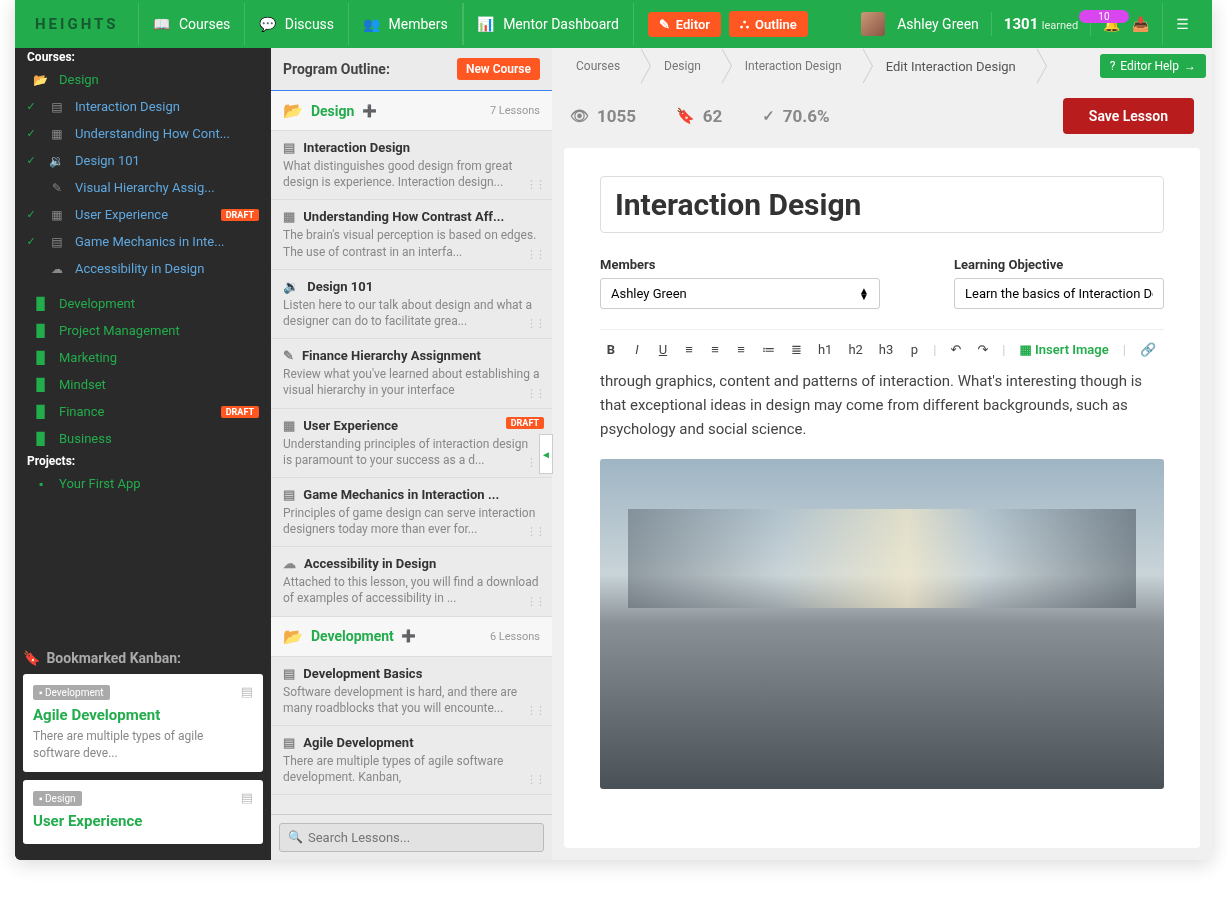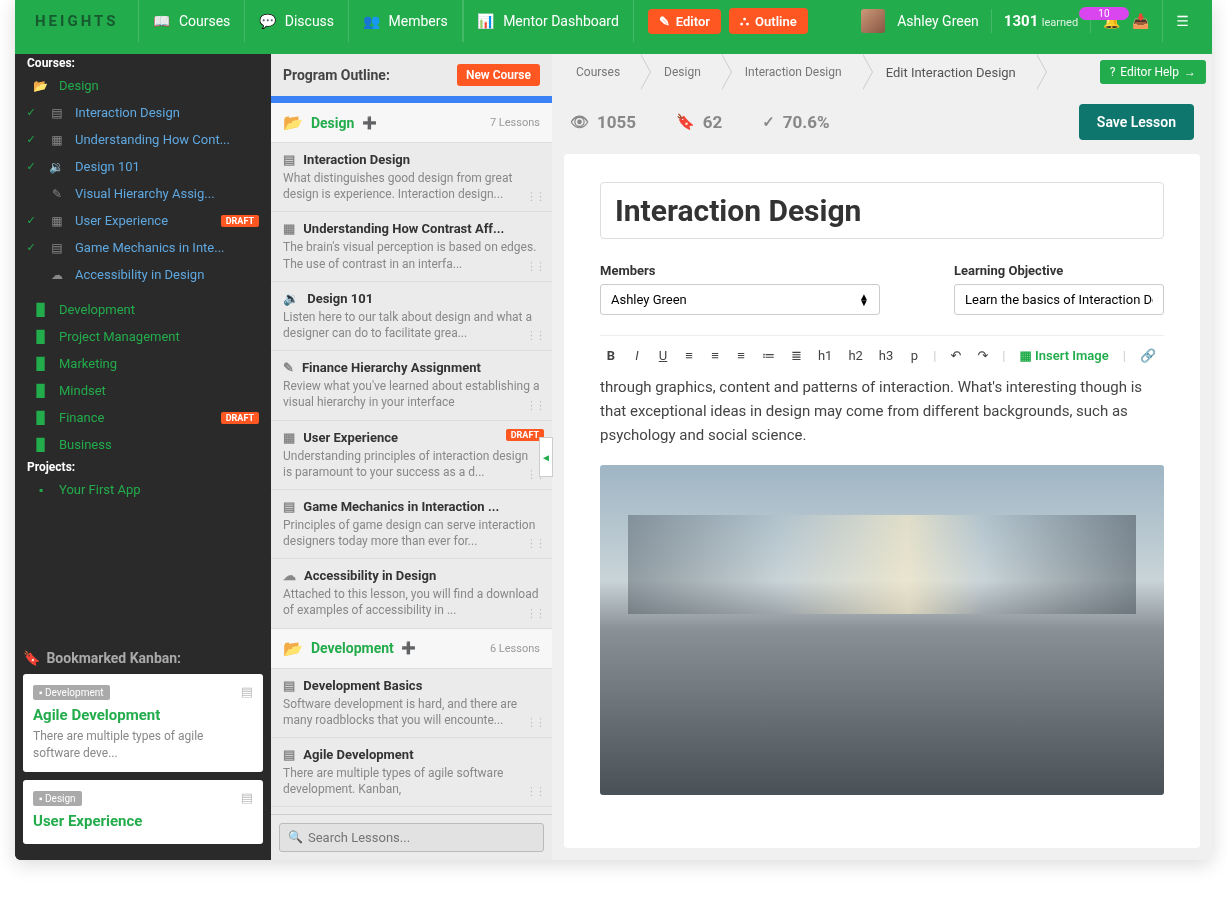--- a/index.html
+++ b/index.html
@@ -1,18 +1,18 @@
 <!DOCTYPE html>
 <html><head>
 <meta charset="utf-8">
 <style>
 *{box-sizing:border-box;margin:0;padding:0;font-family:-apple-system,BlinkMacSystemFont,"Segoe UI",Roboto,sans-serif}
 body{background:#fff;width:1227px;height:900px;overflow:hidden;padding:0 15px 40px 15px}
 .app{width:100%;height:100%;display:flex;flex-direction:column;border-radius:0 0 6px 6px;overflow:hidden;box-shadow:0 4px 20px rgba(0,0,0,.15)}
-.topbar{height:54px;background:#23AC4C;display:flex;align-items:flex-start;color:#fff;font-size:14px;position:relative}
+.topbar{height:48px;background:#23AC4C;display:flex;align-items:center;color:#fff;font-size:14px;position:relative}
 .logo{font-weight:700;letter-spacing:3px;color:#165a30;font-size:15px;padding:0 20px;display:flex;align-items:center;height:42px}
 .nav{display:flex;align-items:center;gap:0;height:42px}
 .nav-item{display:flex;align-items:center;gap:8px;padding:0 14px;height:42px;cursor:pointer;color:#fff;border-left:1px solid rgba(255,255,255,.15)}
 .nav-sep{width:1px;height:42px;background:rgba(255,255,255,.15)}
 .btn{padding:5px 11px;border-radius:4px;font-size:13px;font-weight:600;cursor:pointer;border:none;display:inline-flex;align-items:center;gap:6px;color:#fff}
 .btn-orange{background:#FF5722}
 .top-right{margin-left:auto;display:flex;align-items:center;gap:12px;padding-right:10px;height:42px}
 .avatar{width:24px;height:24px;border-radius:3px;background:linear-gradient(135deg,#c97,#854)}
 .points{font-weight:700;font-size:15px}
 .points-label{font-size:11px;opacity:.85}
@@ -30,21 +30,21 @@
 .tag-draft{background:#FF5722;color:#fff;font-size:9px;padding:1px 5px;border-radius:2px;font-weight:700;margin-left:auto;margin-right:4px}
 .bookmarks{margin-top:auto;padding:8px;background:#2a2a2a}
 .bm-hdr{display:flex;align-items:center;gap:6px;font-weight:700;color:#aaa;font-size:14px;margin-bottom:8px}
 .bm-card{background:#fff;border-radius:3px;padding:10px;margin-bottom:8px;color:#333;position:relative}
 .bm-cat{display:inline-block;background:#aaa;color:#fff;font-size:10px;padding:2px 6px;border-radius:2px}
 .bm-title{color:#23AC4C;font-weight:700;font-size:15px;margin:6px 0 4px}
 .bm-desc{font-size:12px;color:#888;line-height:1.4}
 .bm-scroll{max-height:210px;overflow-y:auto}
 .bm-scroll::-webkit-scrollbar{width:8px}.bm-scroll::-webkit-scrollbar-thumb{background:#555;border-radius:4px}
 .outline{width:281px;background:#ebebeb;display:flex;flex-direction:column;position:relative}
-.outline-hdr{padding:10px 12px;display:flex;align-items:center;justify-content:space-between;background:#ebebeb;border-bottom:7px solid #3b82f6}
+.outline-hdr{padding:10px 12px;display:flex;align-items:center;justify-content:space-between;background:#ebebeb;border-bottom:1px solid #3b82f6}
 .outline-hdr span{font-weight:700;color:#444;font-size:14px}
 .btn-new{background:#FF5722;color:#fff;padding:4px 9px;font-size:12px;border-radius:3px;font-weight:600;border:none;cursor:pointer}
 .outline-list{flex:1;overflow-y:auto}
 .out-cat{padding:10px 12px;display:flex;align-items:center;gap:8px;background:#f7f7f7;border-bottom:1px solid #ddd}
 .out-cat .name{color:#23AC4C;font-weight:700;font-size:14px}
 .out-cat .add{color:#FF5722;font-size:12px}
 .out-cat .cnt{margin-left:auto;color:#999;font-size:11px}
 .out-lesson{padding:9px 12px;border-bottom:1px solid #ddd;position:relative;background:#ebebeb;cursor:pointer}
 .out-lesson .title{font-weight:700;color:#333;font-size:13px;display:flex;align-items:center;gap:8px}
 .out-lesson .desc{color:#888;font-size:12px;margin-top:3px;line-height:1.35}
@@ -58,21 +58,21 @@
 .main{flex:1;display:flex;flex-direction:column;background:#f0f0f0;overflow:hidden}
 .crumbs{display:flex;align-items:center;background:#f0f0f0;height:36px;font-size:12px;position:relative}
 .crumb{padding:0 20px 0 24px;height:36px;display:flex;align-items:center;color:#777;position:relative;cursor:pointer}
 .crumb.active{color:#555;font-size:13px}
 .crumb:after{content:"";position:absolute;right:-10px;top:0;border-left:10px solid #f0f0f0;border-top:18px solid transparent;border-bottom:18px solid transparent;z-index:2}
 .crumb:before{content:"";position:absolute;right:-11px;top:0;border-left:10px solid #ccc;border-top:18px solid transparent;border-bottom:18px solid transparent;z-index:1}
 .help-btn{margin-left:auto;background:#23AC4C;color:#fff;padding:5px 10px;font-size:12px;border-radius:3px;display:flex;align-items:center;gap:5px;margin-right:6px;cursor:pointer}
 .stats{display:flex;align-items:center;padding:14px 18px;gap:40px;background:#f0f0f0}
 .stat{display:flex;align-items:center;gap:8px;color:#888;font-weight:700;font-size:17px}
 .stat .sico{font-size:15px}
-.save-btn{margin-left:auto;background:#0f766e;color:#fff;padding:10px 18px;font-size:14px;font-weight:600;border:none;border-radius:4px;cursor:pointer}
+.save-btn{margin-left:auto;background:#b91c1c;color:#fff;padding:10px 26px;font-size:14px;font-weight:600;border:none;border-radius:4px;cursor:pointer}
 .editor-wrap{flex:1;margin:0 12px 12px;background:#fff;border-radius:4px;overflow-y:auto;padding:28px 36px}
 .lesson-title-inp{width:100%;font-size:30px;font-weight:700;padding:10px 14px;border:1px solid #ddd;border-radius:4px;color:#333;margin-bottom:24px}
 .meta-row{display:flex;gap:24px;margin-bottom:20px}
 .meta-col{flex:1}
 .meta-col.sm{flex:0 0 280px}
 .meta-label{font-weight:700;font-size:13px;color:#333;margin-bottom:6px;display:block}
 .sel{width:100%;padding:7px 10px;border:1px solid #ccc;border-radius:3px;background:#fff;font-size:13px;position:relative;cursor:pointer;display:flex;align-items:center;justify-content:space-between}
 .objective-inp{width:100%;padding:7px 10px;border:1px solid #ccc;border-radius:3px;font-size:13px}
 .toolbar{display:flex;align-items:center;gap:4px;padding:8px 0;border-top:1px solid #eee;font-size:13px;color:#444;flex-wrap:wrap}
 .tb-btn{padding:4px 6px;cursor:pointer;min-width:22px;text-align:center}

